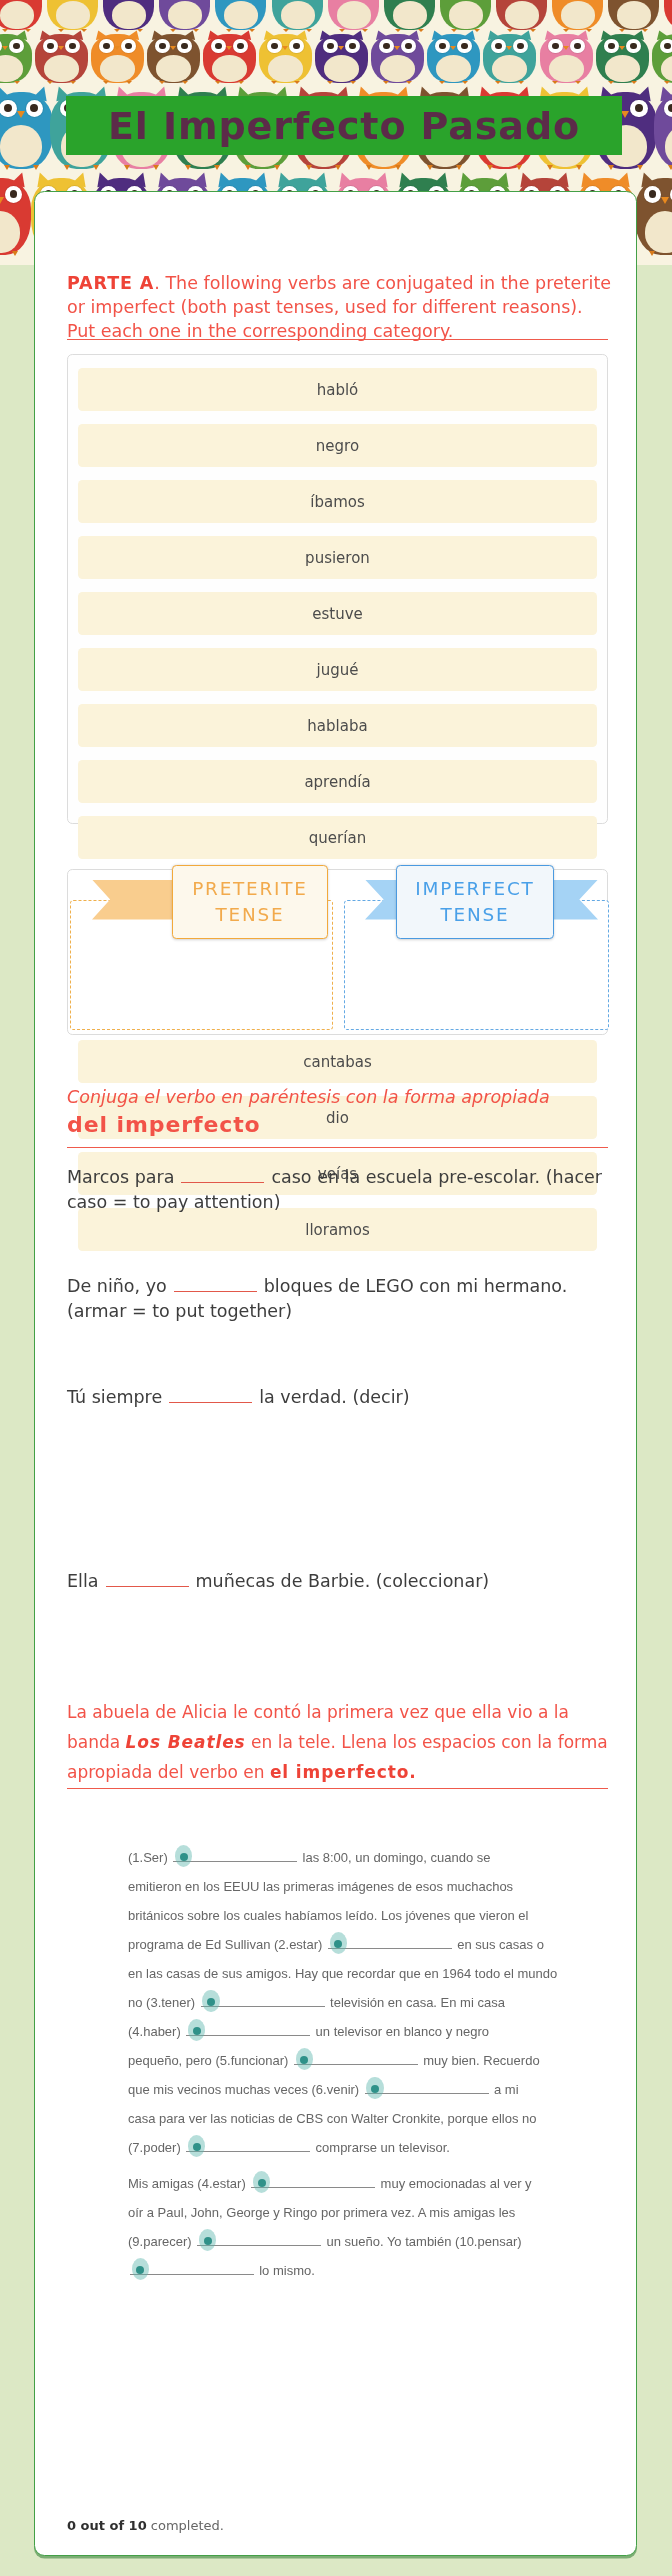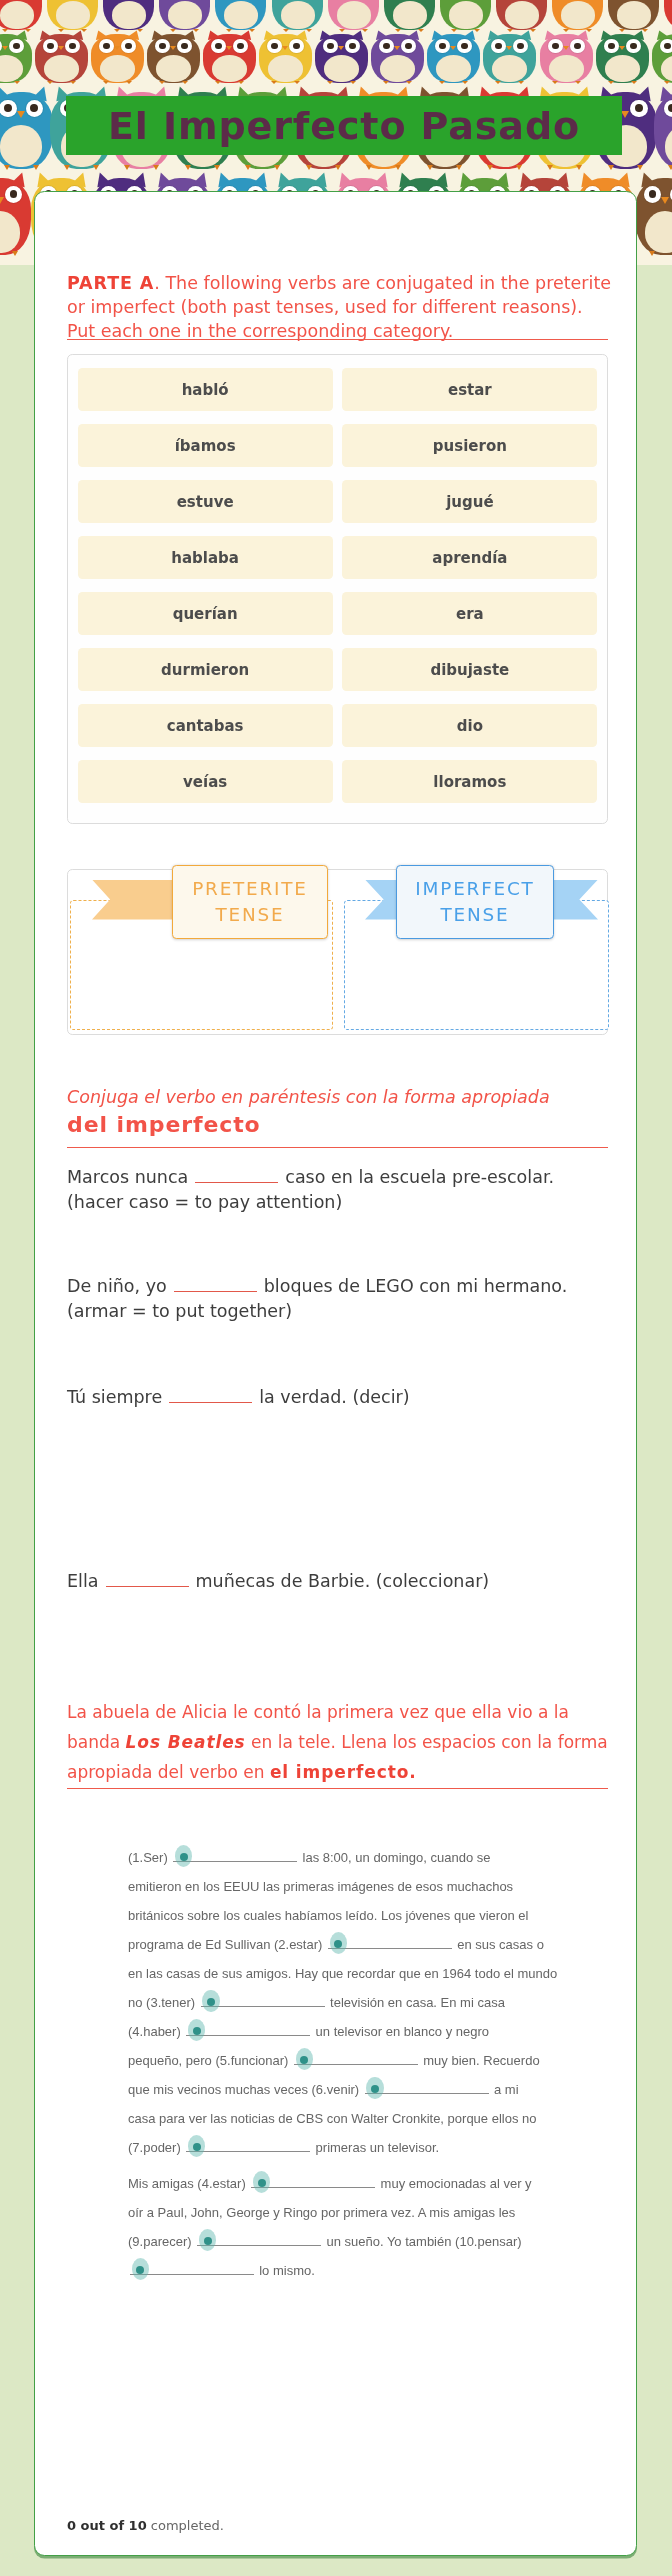--- a/index.html
+++ b/index.html
@@ -33,22 +33,22 @@
   
   .heading{position:absolute;left:32px;width:545px;color:#f25348;font-size:17.5px;line-height:24px;}
   .bubble{font-weight:800;color:#ee4337;letter-spacing:0.9px;}
   .italic{font-style:italic;}
   .h-line{position:absolute;left:32px;color:#f25348;font-size:17.5px;white-space:nowrap;}
   .rule{position:absolute;left:32px;width:541px;border-top:1.8px solid #ef5a4c;height:0;}
   
   .chipbox{
     position:absolute;left:32px;top:162px;width:541px;height:470px;
     border:0.9px solid #dcdcdc;border-radius:5.3px;background:#fefefe;
-    display:grid;grid-template-columns:1fr 1fr;column-gap:9.6px;row-gap:13px;
-    padding:13px 9.6px;align-content:start;font-weight:bold;
+    display:grid;grid-template-columns:1fr;column-gap:9.6px;row-gap:13px;
+    padding:13px 9.6px;align-content:start;
   }
   .chip{
     height:43px;background:#fbf3da;border-radius:4.4px;
     display:flex;align-items:center;justify-content:center;
     font-size:15px;color:#4c4c4c;
   }
   
   .ribbon-section{
     position:absolute;left:32px;top:677px;width:541px;height:166px;
     border:0.9px solid #dcdcdc;border-radius:5.3px;background:#fff;
@@ -711,21 +711,21 @@
   <span>El Imperfecto Pasado</span>
 </div>
 
 <div class="card">
 
   <div class="heading" style="top:79px;" id="h1"><span class="bubble">PARTE A</span><span>. The following verbs are conjugated in the preterite or imperfect (both past tenses, used for different reasons). Put each one in the corresponding category.</span></div>
   <div class="rule" style="top:147px;"></div>
 
   <div class="chipbox" id="chipbox">
       <div class="chip">habló</div>
-      <div class="chip">estar</div>
+      <div class="chip">negro</div>
       <div class="chip">íbamos</div>
       <div class="chip">pusieron</div>
       <div class="chip">estuve</div>
       <div class="chip">jugué</div>
       <div class="chip">hablaba</div>
       <div class="chip">aprendía</div>
       <div class="chip">querían</div>
       <div class="chip">era</div>
       <div class="chip">durmieron</div>
       <div class="chip">dibujaste</div>
@@ -748,21 +748,21 @@
       <span>IMPERFECT</span>
       <span>TENSE</span>
     </div>
   </div>
 
   <div class="h-line" style="top:895px;font-style:italic;">Conjuga el verbo en paréntesis con la forma apropiada</div>
   <div class="h-line bubble" style="top:920px;font-size:22px;">del imperfecto</div>
   <div class="rule" style="top:955px;"></div>
 
   <div class="item" style="top:973px;">
-    <span>Marcos nunca</span><span class="iblank"></span><span>caso en la escuela pre-escolar. (hacer caso = to pay attention)</span>
+    <span>Marcos para</span><span class="iblank"></span><span>caso en la escuela pre-escolar. (hacer caso = to pay attention)</span>
   </div>
   <div class="item" style="top:1082px;">
     <span>De niño, yo</span><span class="iblank"></span><span>bloques de LEGO con mi hermano. (armar = to put together)</span>
   </div>
   <div class="item" style="top:1193px;">
     <span>Tú siempre</span><span class="iblank"></span><span>la verdad. (decir)</span>
   </div>
   <div class="item" style="top:1377px;">
     <span>Ella</span><span class="iblank"></span><span>muñecas de Barbie. (coleccionar)</span>
   </div>
@@ -788,21 +788,21 @@
           </span></span><span> un televisor en blanco y negro</span></div>
       <div class="pline"><span>pequeño, pero (5.funcionar) </span><span class="pblank"><span class="dot-outer">
             <span class="dot-inner"></span>
           </span></span><span> muy bien. Recuerdo</span></div>
       <div class="pline"><span>que mis vecinos muchas veces (6.venir) </span><span class="pblank"><span class="dot-outer">
             <span class="dot-inner"></span>
           </span></span><span> a mi</span></div>
       <div class="pline"><span>casa para ver las noticias de CBS con Walter Cronkite, porque ellos no</span></div>
       <div class="pline"><span>(7.poder) </span><span class="pblank"><span class="dot-outer">
             <span class="dot-inner"></span>
-          </span></span><span> primeras un televisor.</span></div>
+          </span></span><span> comprarse un televisor.</span></div>
       <div class="pgap"></div>
       <div class="pline"><span>Mis amigas (4.estar) </span><span class="pblank"><span class="dot-outer">
             <span class="dot-inner"></span>
           </span></span><span> muy emocionadas al ver y</span></div>
       <div class="pline"><span>oír a Paul, John, George y Ringo por primera vez. A mis amigas les</span></div>
       <div class="pline"><span>(9.parecer) </span><span class="pblank"><span class="dot-outer">
             <span class="dot-inner"></span>
           </span></span><span> un sueño. Yo también (10.pensar)</span></div>
       <div class="pline"><span class="pblank"><span class="dot-outer">
             <span class="dot-inner"></span>

